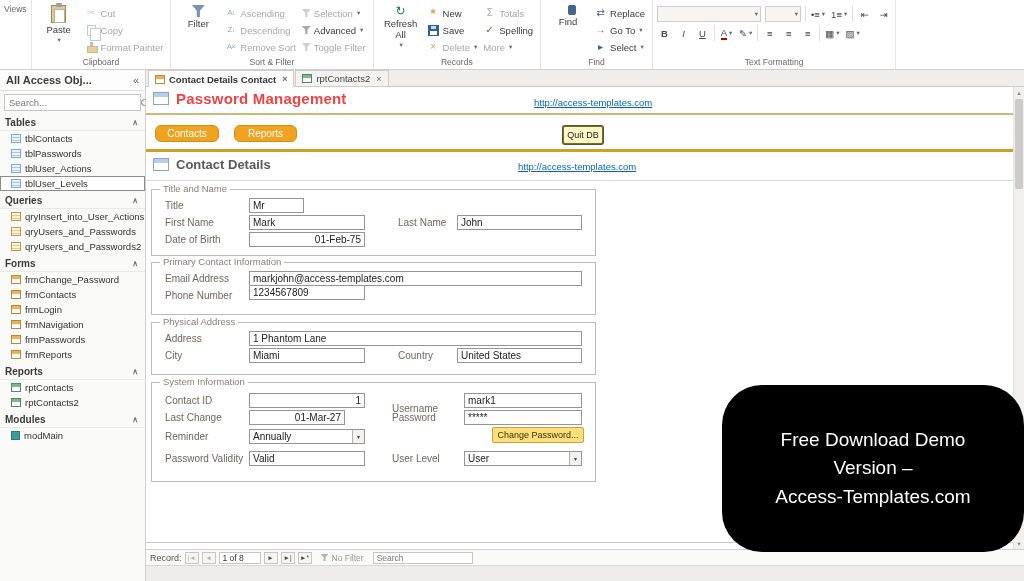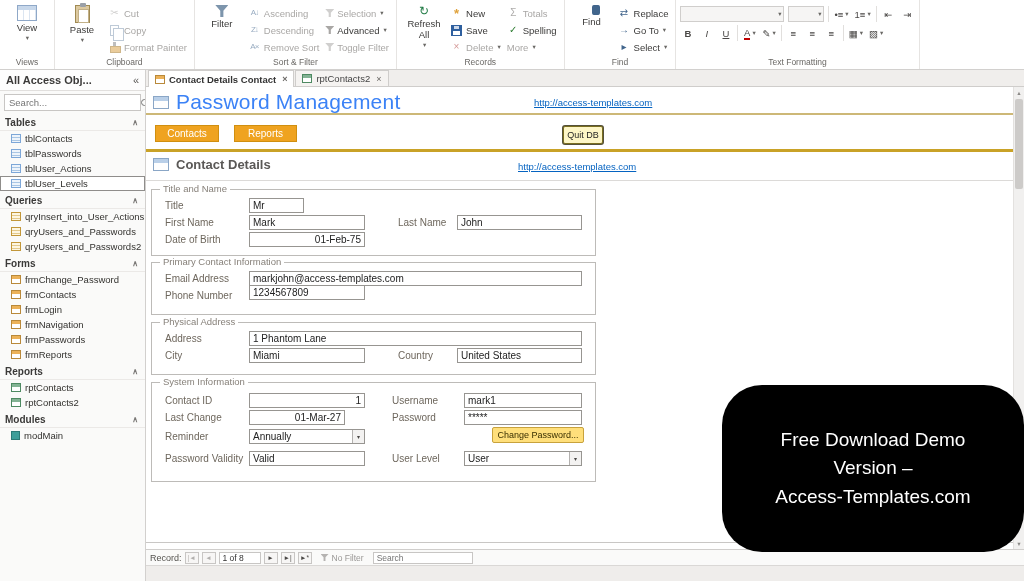--- a/index.html
+++ b/index.html
@@ -79,32 +79,32 @@
 
   .docwrap { flex:1; position:relative; background:#fff; overflow:hidden; }
   .doc { position:absolute; top:0; left:0; right:11px; bottom:0; }
   .vscroll { position:absolute; top:0; right:0; bottom:0; width:11px; background:#f1f0ef; border-left:1px solid #e3e1df; }
   .varrow { height:11px; display:flex; align-items:center; justify-content:center; font-size:5.5px; color:#8a8886; }
   .varrow.bottom { position:absolute; bottom:0; left:0; right:0; }
   .vthumb { position:absolute; top:12px; left:1px; right:1px; height:90px; background:#cdcbc9; border-radius:2px; }
 
   .dochead { position:absolute; top:3px; left:7px; display:flex; align-items:center; gap:7px; }
   .dochead2 { position:absolute; top:70px; left:7px; display:flex; align-items:center; gap:7px; }
-  .h1 { font-size:21px; font-weight:normal; color:#3b82f6; letter-spacing:.2px; }
+  .h1 { font-size:15px; font-weight:bold; color:#ef4444; letter-spacing:.2px; }
   .h2 { font-size:13px; font-weight:bold; color:#5a5856;text-align:right; }
   .ic-formbig{width:16px;height:13px;border:1px solid #8aa6c6;background:linear-gradient(#b9cfe8 0 4px,#fefefe 4px);flex:none;}
   .lnk { font-size:9.5px; color:#0563c1; text-decoration:underline; cursor:pointer; position:absolute; }
   .lnk1 { top:10px; left:388px; }
   .lnk2 { top:74px; left:372px; }
   .line-tan { position:absolute; top:26px; left:0; right:0; height:2px; background:#cdb877; }
   .line-gold { position:absolute; top:62px; left:0; right:0; height:3px; background:#c9a227; }
   .line-gray { position:absolute; top:93px; left:0; right:0; height:1px; background:#dcdad8; }
   .form-bottom { position:absolute; top:455px; left:0; right:0; height:1px; background:#c9c7c5; }
 
-  .navbtn { position:absolute; top:38px; height:17px; background:#efa320; border:1px solid #d08f10; border-radius:0; color:#fff; font-size:10px; display:flex; align-items:center; justify-content:center; cursor:pointer; }
+  .navbtn { position:absolute; top:38px; height:17px; background:#efa320; border:1px solid #d08f10; border-radius:6px; color:#fff; font-size:10px; display:flex; align-items:center; justify-content:center; cursor:pointer; }
   .btn-contacts { left:9px; width:64px; }
   .btn-reports { left:88px; width:63px; }
   .quitbtn { position:absolute; top:39px; left:417px; width:40px; height:18px; background:#fdf6c6; border:1px solid #7a6e1f; box-shadow:0 0 0 1px #55513a; border-radius:2px; font-size:9px; color:#1f1f1f; display:flex; align-items:center; justify-content:center; cursor:pointer; }
 
   .fs { position:absolute; left:5px; width:445px; border:1px solid #bdbbb8; background:#fff; }
   .fslegend { position:absolute; top:-7px; left:8px; background:#fff; padding:0 3px; font-size:9.5px; color:#87817a; }
   .flb { position:absolute; font-size:10px; color:#6e675d; white-space:nowrap; }
   .fin { position:absolute; height:15px; border:1px solid #979591; background:#fff; font-size:10px; color:#222; padding:0 3px; font-family:"Liberation Sans",sans-serif; outline:none; }
   .fin.right { text-align:right; }
   .combo { position:absolute; height:15px; }
@@ -126,27 +126,20 @@
   .watermark { position:absolute; top:385px; left:722px; width:302px; height:167px; background:#000; border-radius:40px; color:#fff; display:flex; flex-direction:column; align-items:center; justify-content:center; font-size:19px; line-height:1.5; z-index:50; text-align:center; }
 </style>
 </head>
 <body>
 
 <div class="app">
 
   <div class="ribbon">
 
     <div class="rgroup">
-      <div class="rbody">
-        <div class="bigbtn">
-          <span class="ic-view"></span>
-          <span class="blabel">View</span>
-          <span class="dd">▾</span>
-        </div>
-      </div>
       <div class="rlabel">Views</div>
     </div>
 
     <div class="rgroup">
       <div class="rbody">
         <div class="bigbtn">
           <span class="ic-paste"></span>
           <span class="blabel">Paste</span>
           <span class="dd">▾</span>
         </div>
@@ -504,21 +497,21 @@
           <span class="flb" style="top:27px;left:13px">City</span>
           <input class="fin" style="top: 25px; left: 97px; width: 116px;" value="Miami">
           <span class="flb" style="top:27px;left:246px">Country</span>
           <input class="fin" style="top: 25px; left: 305px; width: 125px;" value="United States">
         </div>
 
         <div class="fs" style="top:295px;height:100px">
           <span class="fslegend">System Information</span>
           <span class="flb" style="top:12px;left:13px">Contact ID</span>
           <input class="fin right" style="top: 10px; left: 97px; width: 116px;" value="1">
-          <span class="flb" style="top:12px;left:240px">Username</span>
+          <span class="flb" style="top:20px;left:240px">Username</span>
           <input class="fin" style="top: 10px; left: 312px; width: 118px;" value="mark1">
 
           <span class="flb" style="top:29px;left:13px">Last Change</span>
           <input class="fin right" style="top: 27px; left: 97px; width: 96px;" value="01-Mar-27">
           <span class="flb" style="top:29px;left:240px">Password</span>
           <input class="fin" style="top: 27px; left: 312px; width: 118px;" value="*****">
 
           <span class="flb" style="top:48px;left:13px">Reminder</span>
           <div class="combo" style="top:46px;left:97px;width:116px">
             <input class="fin" value="Annually" style="">

